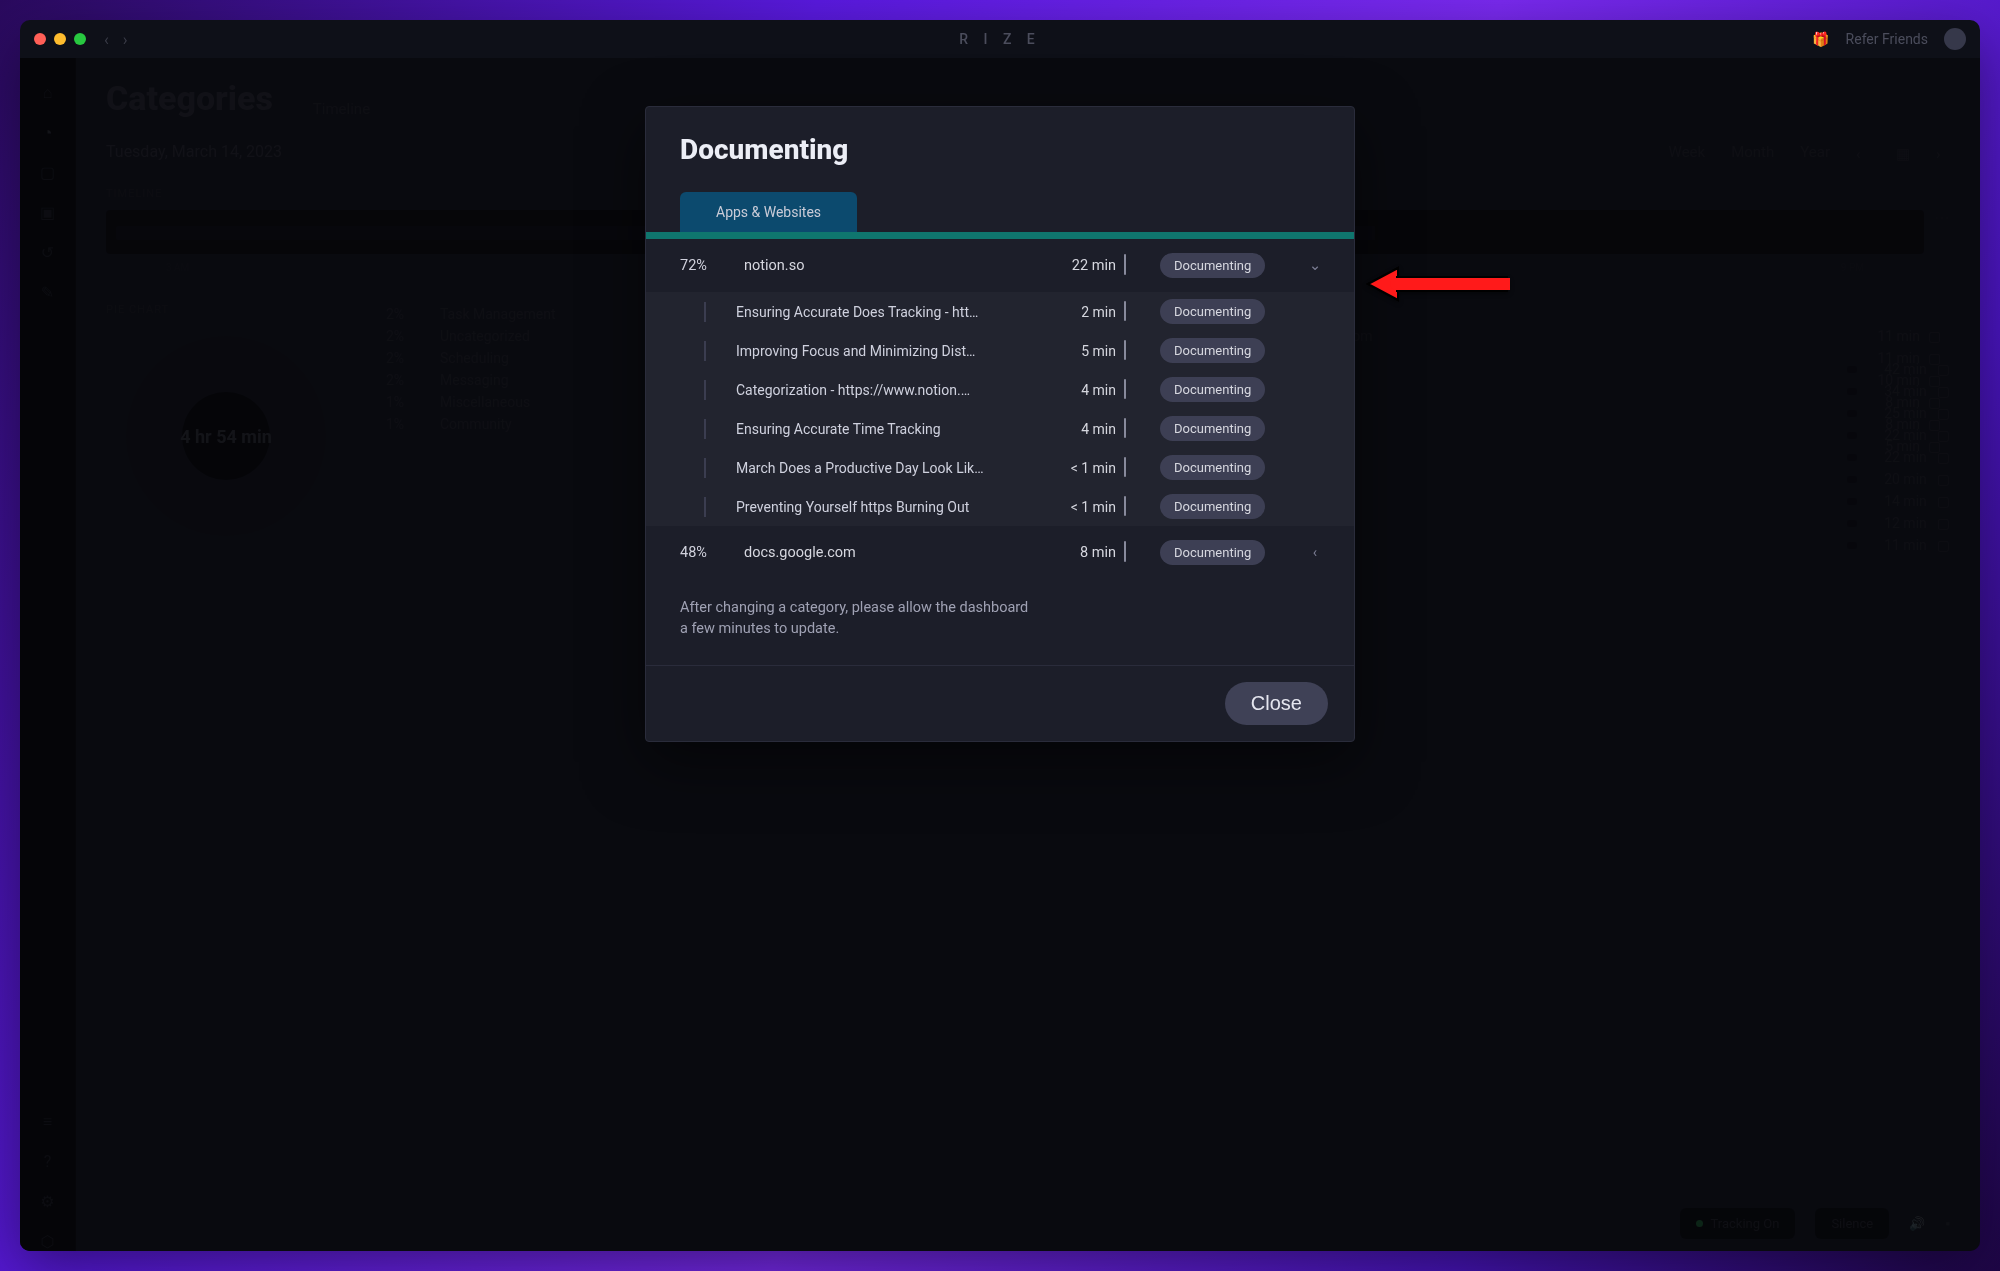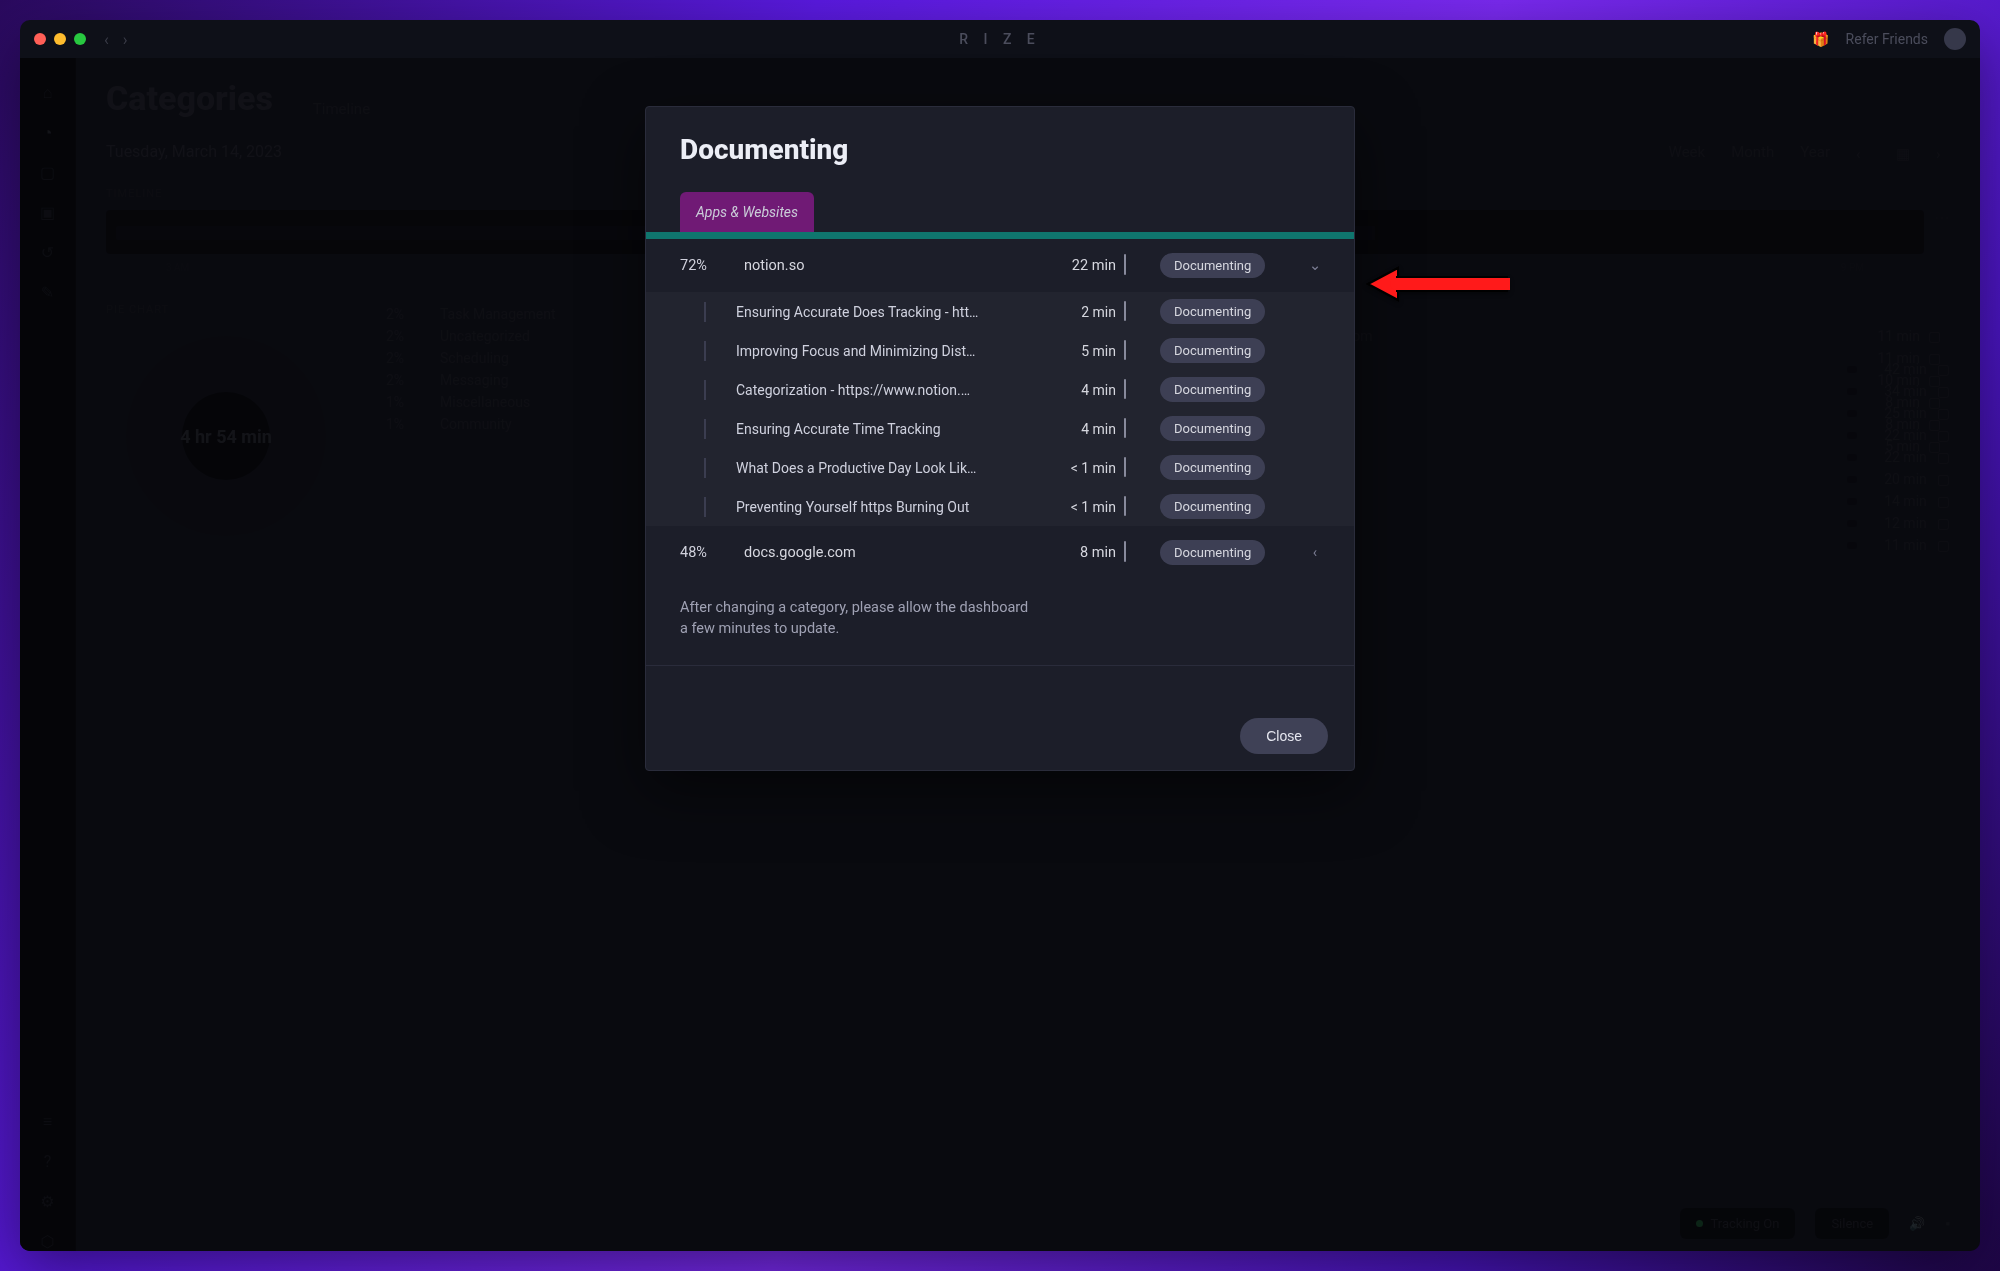--- a/index.html
+++ b/index.html
@@ -72,22 +72,22 @@
     background:#1c1e29;
     border-radius:4px;
     border:1px solid #2a2c3b;
     box-shadow:0 20px 60px rgba(0,0,0,.5);
     color:#d6d7df;
     overflow:hidden;
   }
   .modal-pad { padding:26px 34px 0; }
   .modal h1 { font-size:28px; font-weight:800; color:#eceef6; }
   .modal-tab {
-    display:inline-block; margin-top:26px; padding:12px 16px; font-size:14px;
-    background:#701a75; border-radius:6px 6px 0 0; color:#caccd8;font-style:italic;
+    display:inline-block; margin-top:26px; padding:12px 36px; font-size:14px;
+    background:#0c4a6e; border-radius:6px 6px 0 0; color:#caccd8;
   }
   .modal-body  { border-top:7px solid #0f766e; }
   .mainrow {
     display:grid;
     grid-template-columns:56px 1fr 78px 28px 130px 34px;
     align-items:center; gap:8px;
     padding:14px 22px 14px 34px;
     font-size:14.5px;
   }
   .mainrow .pct { color:#d0d1dc; }
@@ -105,21 +105,21 @@
     grid-template-columns:24px 1fr 78px 28px 130px 34px;
     align-items:center; gap:8px;
     padding:7px 22px 7px 58px;
     font-size:14px;
   }
   .subrow-item .tick { width:2px; height:20px; background:#3b3d50; }
   .subrow-item .title { color:#cfd1de; text-decoration:underline; text-underline-offset:3px; overflow:hidden; text-overflow:ellipsis; white-space:nowrap; max-width:260px; cursor:pointer; }
   .subrow-item .dur { text-align:right; color:#d6d7df; }
   .note { padding:18px 34px 26px; color:#9fa1b3; font-size:14.5px; max-width:420px; line-height:1.45; }
   .modal-footer { border-top:1px solid #2a2c3b; padding:16px 26px; display:flex; justify-content:flex-end; }
-  .btn-close { background:#3f4156; color:#e5e6ef; border:none; border-radius:22px; padding:10px 26px; font-size:14px; font-weight:500; cursor:pointer;margin-top:36px; }
+  .btn-close { background:#3f4156; color:#e5e6ef; border:none; border-radius:22px; padding:10px 26px; font-size:20px; font-weight:500; cursor:pointer; }
   
   .statusbar { position:absolute; right:30px; bottom:12px; display:flex; gap:20px; align-items:center; color:#4a4c5d; font-size:13px;}
   .sb-chip { background:#12141e; border-radius:6px; padding:8px 16px; display:flex; align-items:center; gap:8px;}
   .sb-chip .led{ width:7px;height:7px;border-radius:50%;background:#3bd671;}
   
   .arrow {
     position:absolute; top:244px; left:calc(50% + 360px);
     pointer-events:none;
   }
   .arrow svg { filter: drop-shadow(0 2px 2px rgba(0,0,0,.4)); }
@@ -389,21 +389,21 @@
           <div class="subrow-item">
         <span class="tick"></span>
         <span class="title">Ensuring Accurate Time Tracking</span>
         <span class="dur">4 min</span>
         <span><span class="window-ic"></span></span>
         <span><span class="pill">Documenting</span></span>
         <span></span>
           </div>
           <div class="subrow-item">
         <span class="tick"></span>
-        <span class="title">What Does a Productive Day Look Lik…</span>
+        <span class="title">March Does a Productive Day Look Lik…</span>
         <span class="dur">&lt; 1 min</span>
         <span><span class="window-ic"></span></span>
         <span><span class="pill">Documenting</span></span>
         <span></span>
           </div>
           <div class="subrow-item">
         <span class="tick"></span>
         <span class="title">Preventing Yourself https Burning Out</span>
         <span class="dur">&lt; 1 min</span>
         <span><span class="window-ic"></span></span>

